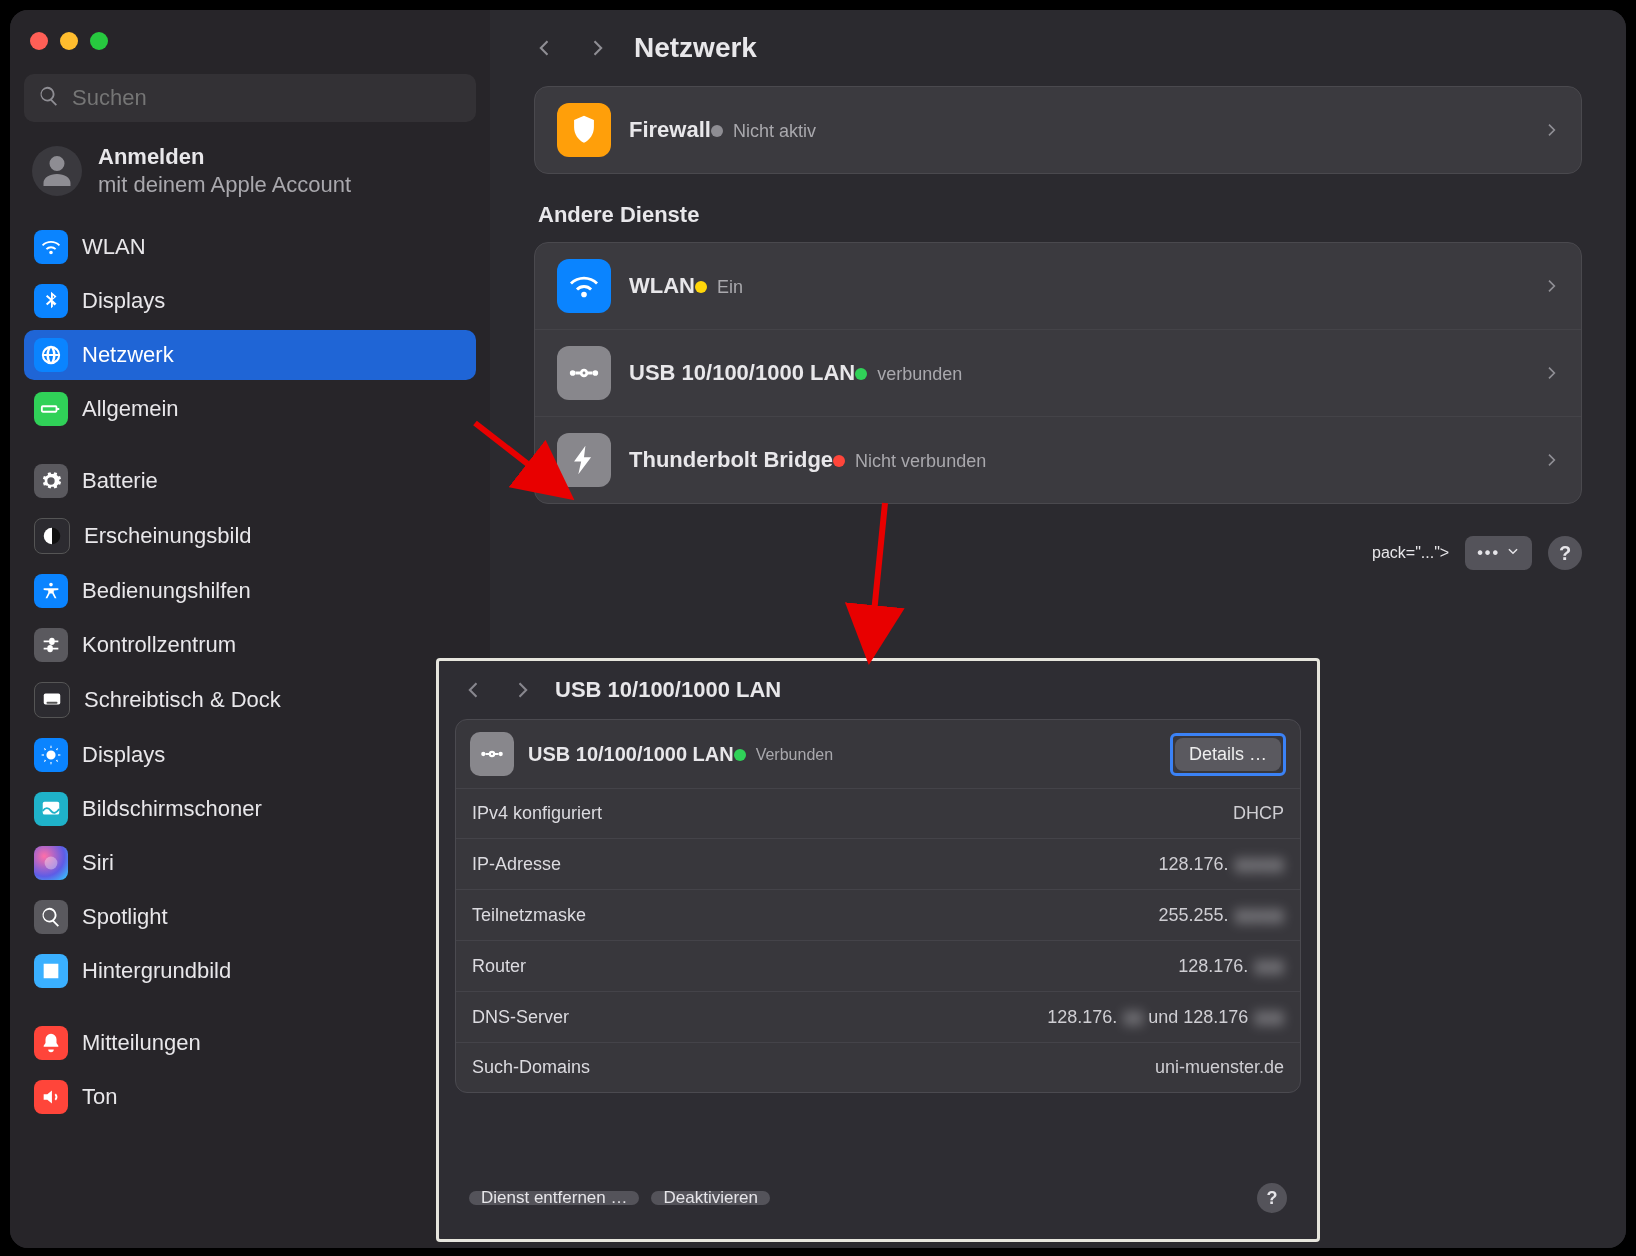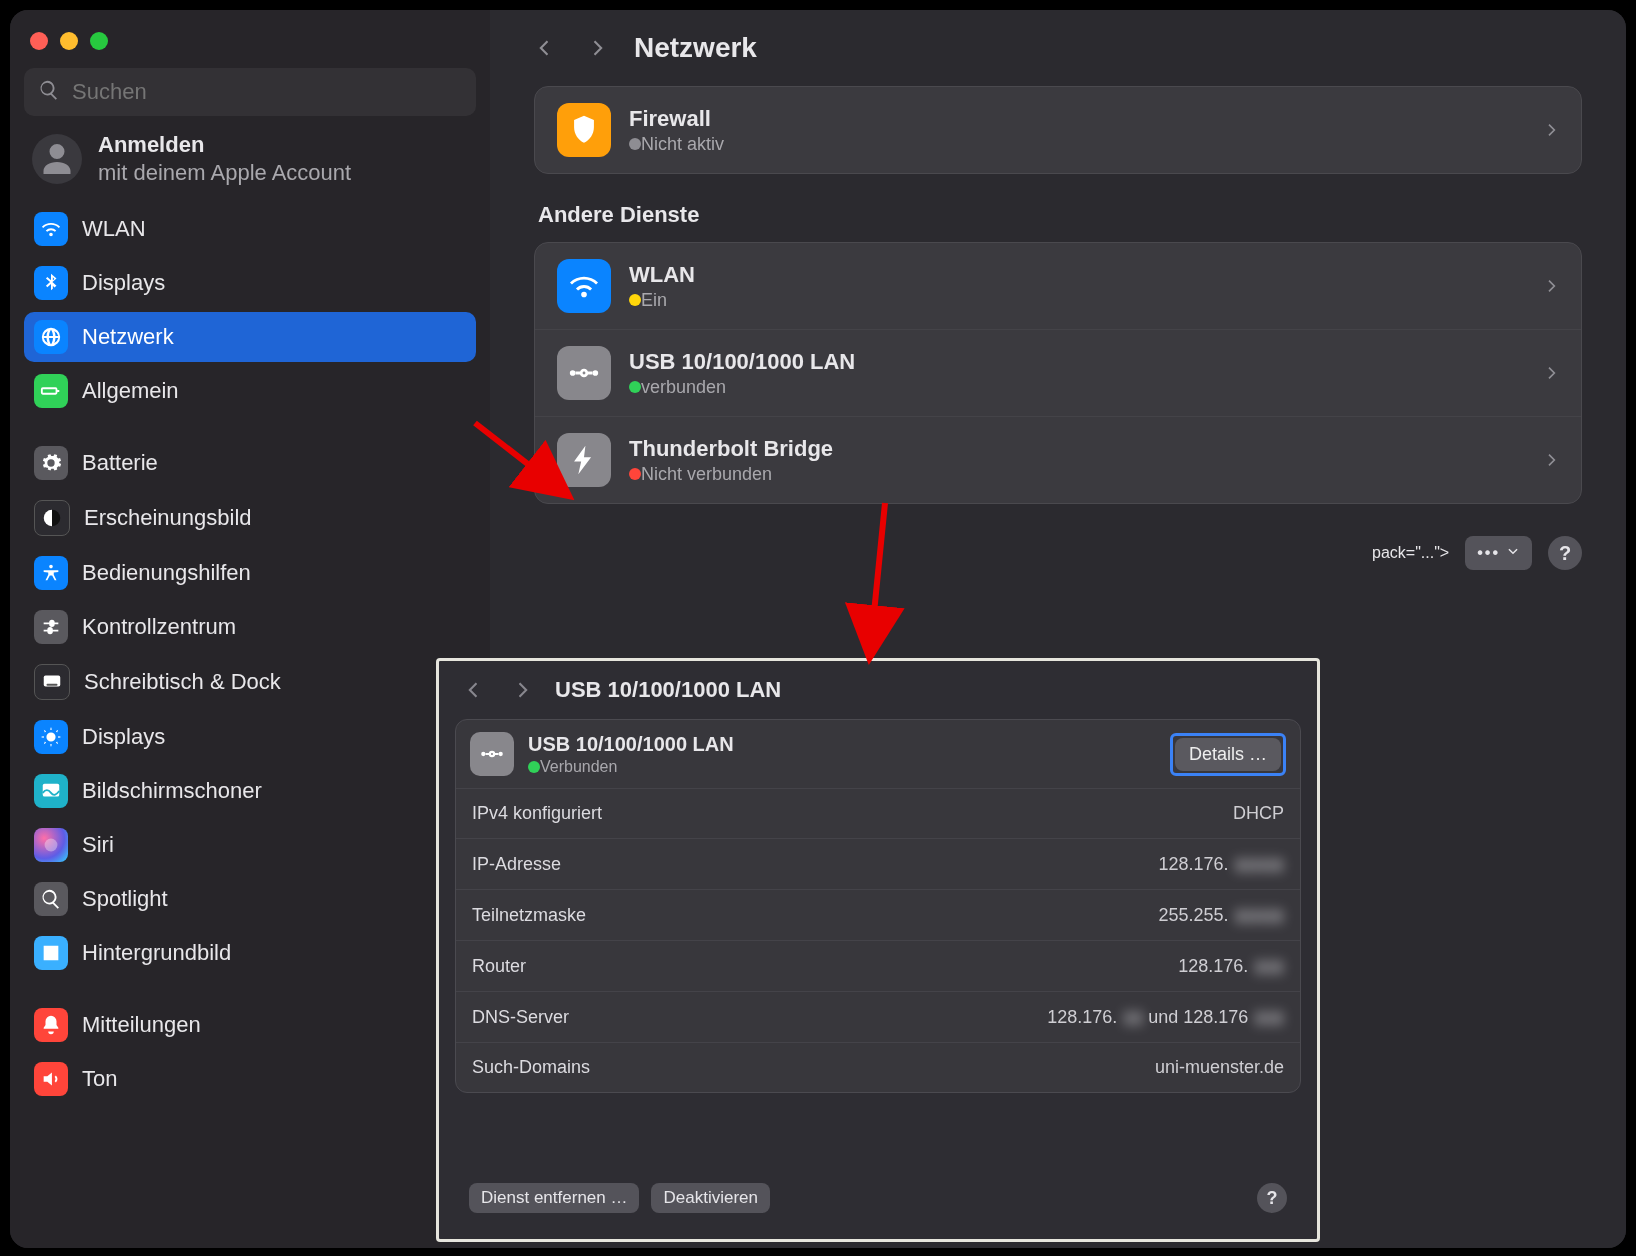--- a/index.html
+++ b/index.html
@@ -26,21 +26,21 @@
   
   .window{
     position:absolute;left:10px;top:10px;width:1616px;height:1238px;
     border-radius:18px;overflow:hidden;box-shadow:0 0 0 1px rgba(255,255,255,.05) inset;
     background:#1b1a1e;display:flex;
   }
 
   
   .sidebar{
     width:480px;min-width:480px;background:var(--sidebar-dim);
-    display:flex;flex-direction:column;padding:18px 14px 18px 14px;gap:6px;
+    display:flex;flex-direction:column;padding:18px 14px 18px 14px;gap:12px;
     box-sizing:border-box;
   }
   .traffic{display:flex;gap:12px;padding:4px 6px 6px;}
   .dot{width:18px;height:18px;border-radius:50%;}
   .dot-close{background:#ff5f56;} .dot-min{background:#ffbd2e;} .dot-max{background:#27c93f;}
   .search{
     display:flex;align-items:center;gap:10px;background:rgba(255,255,255,.06);
     border-radius:10px;padding:10px 14px;margin-top:6px;
   }
   .search svg{width:22px;height:22px;fill:#8e8d93;}
@@ -100,23 +100,23 @@
     border-top:1px solid var(--divider);
   }
   .card-row:first-child{border-top:none;}
   .row-ico{
     width:54px;height:54px;border-radius:12px;display:flex;align-items:center;justify-content:center;
     background:#88878c;
   }
   .row-ico svg{width:34px;height:34px;fill:#fff;}
   .row-ico.orange{background:#ff9f0a;}
   .row-ico.blue{background:#0a84ff;}
-  .row-mid{flex:1;display:flex;flex-direction:column;}
+  .row-mid{flex:1;display:flex;flex-direction:row;}
   .row-title{font-size:22px;font-weight:600;}
-  .row-sub{display:flex;align-items:center;font-size:18px;color:var(--text-dim);margin-top:2px;}
+  .row-sub{display:flex;align-items:center;gap:10px;font-size:18px;color:var(--text-dim);margin-top:2px;}
   .status-dot{width:12px;height:12px;border-radius:50%;}
   .chev{width:16px;height:24px;}
   .chev svg{width:100%;height:100%;fill:none;stroke:#8f8e94;stroke-width:2.5;}
 
   .section-label{font-size:22px;font-weight:700;margin-left:4px;}
 
   .footer-row{display:flex;justify-content:flex-end;gap:16px;align-items:center;margin-top:4px;}
   .pillbtn{
     background:#54535a;border-radius:8px;height:34px;display:flex;align-items:center;justify-content:center;
     padding:0 12px;color:#e6e5e9;gap:6px;
@@ -148,21 +148,21 @@
   .details-frame{border:3px solid #3b82f6;border-radius:6px;padding:2px;}
   .kv-list .kv{
     display:flex;justify-content:space-between;align-items:center;
     padding:14px 16px;border-top:1px solid #444349;font-size:18px;
   }
   .kv .k{color:#dcdbe0;} .kv .v{color:#cfced3;}
   .blur{filter:blur(6px);opacity:.55;padding-left:6px;}
   .inset-foot{
     display:flex;align-items:center;gap:12px;padding:12px 14px;margin-top:auto;
   }
-  .inset-foot .pillbtn{font-size:17px;height:30px;}
+  .inset-foot .pillbtn{font-size:17px;height:14px;}
   .inset-foot .helpbtn{width:30px;height:30px;font-size:18px;margin-left:auto;}
 
   
   .arrow{position:absolute;pointer-events:none;}
   .arrow svg{overflow:visible;}
 </style>
 </head>
 <body>
 
 <div class="stage">

